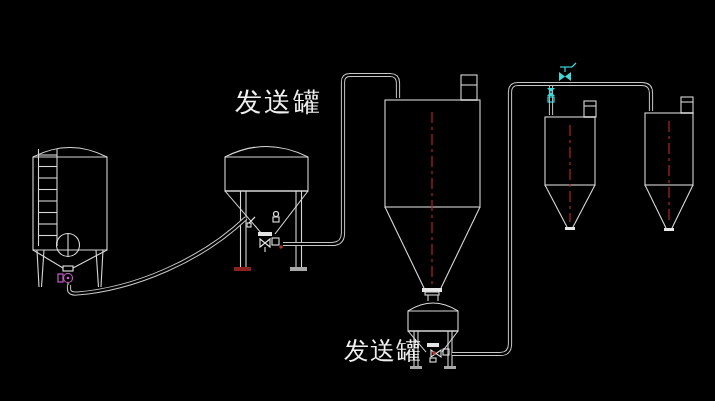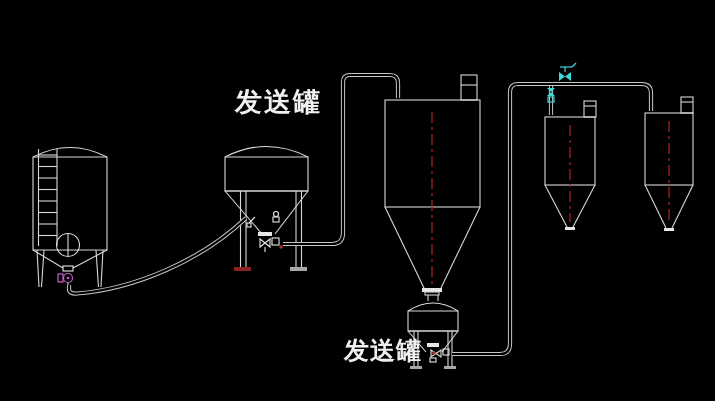--- a/index.html
+++ b/index.html
@@ -1,16 +1,16 @@
 <!DOCTYPE html>
 <html style="--background: #000000; --outline: #d8d8d8; --pipe: #c6c6c6; --centerline-red: #a32222; --instrument-cyan: #3fd9d9; --valve-magenta: #c95fc9; --foot-red: #8b2121; --text: #f0f0f0;"><head>
 <meta charset="utf-8">
 <style>
   html,body{margin:0;padding:0;background:#000;}
-  .stage{position:relative;width:715px;height:394px;background:var(--background,#000);overflow:hidden;font-weight:bold;}
+  .stage{position:relative;width:715px;height:394px;background:var(--background,#000);overflow:hidden;}
   svg{display:block;}
   .outline{stroke:var(--outline);stroke-width:1.1;fill:none;}
   .body{fill:#000;stroke:var(--outline);stroke-width:1.1;}
   .pipe-o{stroke:var(--pipe);stroke-width:4.2;fill:none;}
   .pipe-i{stroke:#000;stroke-width:2.2;fill:none;}
   .cl{stroke:var(--centerline-red);stroke-width:1.3;fill:none;stroke-dasharray:11 4 3 4;}
   .cyan{stroke:var(--instrument-cyan);stroke-width:1.2;fill:none;}
   .cyanf{fill:var(--instrument-cyan);stroke:none;}
   .mag{stroke:var(--valve-magenta);stroke-width:1.2;fill:none;}
   .magf{fill:var(--valve-magenta);}

